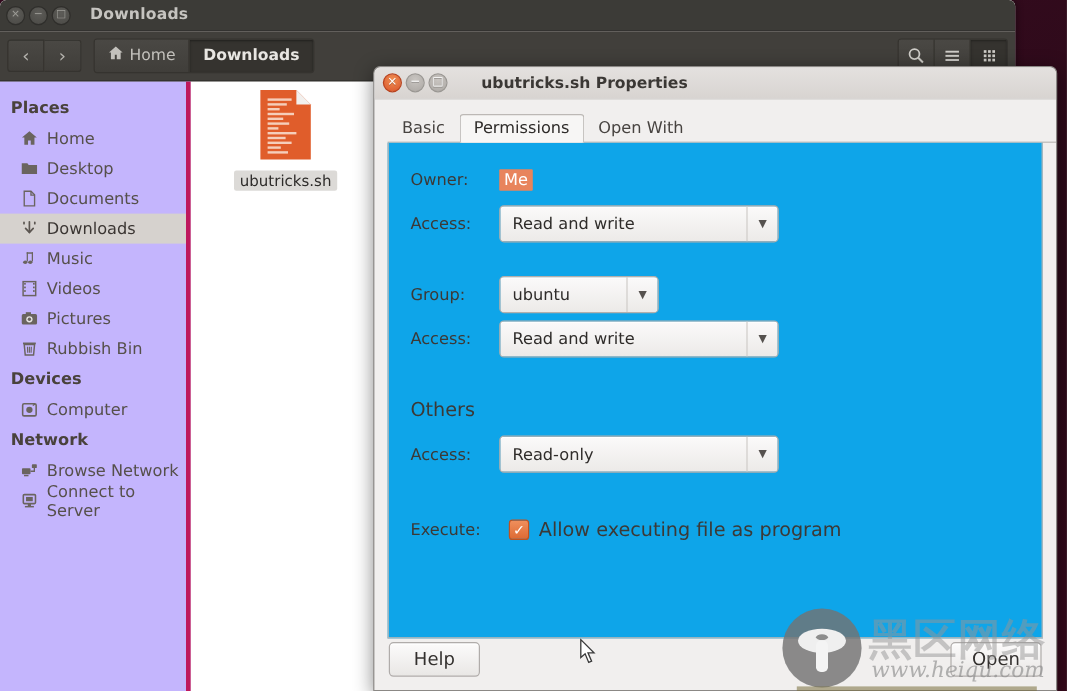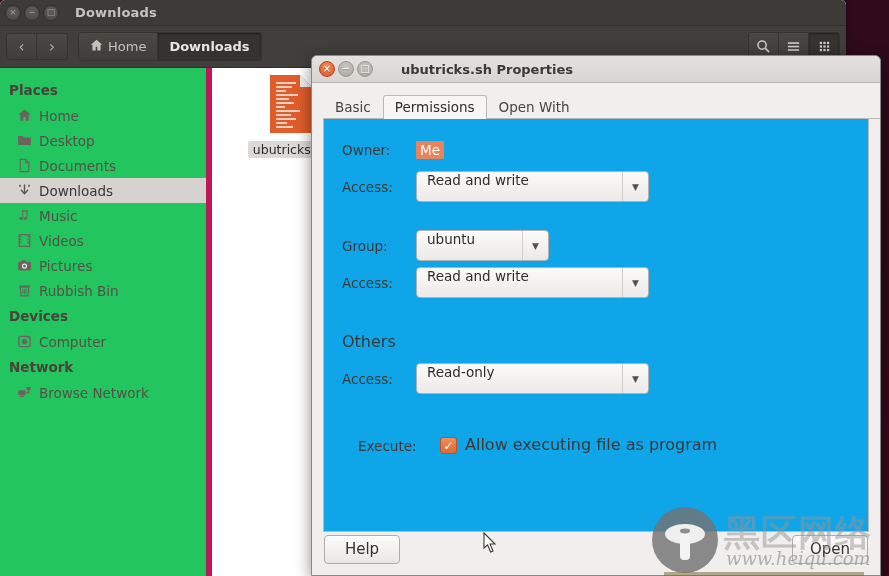--- a/index.html
+++ b/index.html
@@ -83,22 +83,22 @@
     border-right: 1px solid #35332f;
     color: #cfcdc8;
   }
   .tbtn:last-child { border-right: none; }
   .tbtn.pressed { background: #35332f; box-shadow: inset 0 1px 2px rgba(0,0,0,.4); }
 
   .nw-body { display: flex; height: calc(576px - 26px - 42px); }
 
   
   .sidebar {
-    width: 212px; background: #22c55e;
-    border-right: 6px solid #be185d;
+    width: 159px; background: #c4b5fd;
+    border-right: 4px solid #be185d;
     padding-top: 9px; font-size: 13.5px;
     overflow: hidden;
   }
   .sb-head {
     color: #49423c; font-weight: bold; font-size: 13.5px;
     padding: 5px 0 5px 9px;
   }
   .sb-item {
     display: flex; align-items: center; gap: 7px;
     height: 25px; padding-left: 16px;
@@ -172,37 +172,37 @@
     border: 1px solid #bcb8b5; border-top: none;
     padding: 18px 0 0 18px;
   }
   .row { display: flex; align-items: center; height: 25px; margin-bottom: 12px; }
   .rlabel { width: 74px; color: #3c3936; font-size: 13.5px; }
   .ovalue {
     background: #e8845c; color: #ffffff; font-size: 13.5px;
     padding: 1px 4px; border-radius: 1px;
   }
   .combo {
-    height: 31px; display: flex; align-items: flex-start;
+    height: 31px; display: flex; align-items: center;
     background: linear-gradient(#fbfafa,#eceae8);
     border: 1px solid #b3afac; border-radius: 4px;
     box-shadow: inset 0 1px 0 #fff;
     color: #2f2c2a; font-size: 13.5px;
   }
   .combo .ctext { padding: 0 10px; flex: 1; }
   .combo .carrow {
     width: 26px; height: 100%; display: flex;
     align-items: center; justify-content: center;
     border-left: 1px solid #cfccc9; color: #55514e; font-size: 9px;
   }
   .combo.wide { width: 233px; }
   .combo.narrow { width: 133px; }
   .rowgap { height: 22px; }
   .plain { color: #3c3936; font-size: 16px; }
-  .chkrow { display: flex; align-items: flex-end; gap: 8px; margin-left: 16px; }
+  .chkrow { display: flex; align-items: center; gap: 8px; }
   .chk {
     width: 17px; height: 17px; border-radius: 3px;
     background: linear-gradient(#ef8f5c,#dd6a34);
     border: 1px solid #c0521f;
     display: flex; align-items: center; justify-content: center;
     color: #fff; font-size: 12px; line-height: 1;
   }
   .dlg-footer {
     position: absolute; left: 0; right: 0; bottom: 0; height: 52px;
     display: flex; align-items: center; padding: 0 12px;
@@ -438,20 +438,31 @@
       <div class="sb-item">
         <span class="sb-ico">
             <svg width="15" height="15" viewBox="0 0 16 16">
               <rect x="1.4" y="5.5" width="7.6" height="5.4" rx="0.8" fill="#6a645f"></rect>
               <rect x="10.2" y="2" width="4.4" height="3.4" rx="0.6" fill="#6a645f"></rect>
               <path d="M9 8.2h3.4V5.4" stroke="#6a645f" stroke-width="1.2" fill="none"></path>
               <rect x="3.2" y="11.4" width="4" height="1.3" fill="#6a645f"></rect>
             </svg>
           </span>
         <span>Browse Network</span>
+      </div>
+      <div class="sb-item">
+        <span class="sb-ico">
+            <svg width="15" height="15" viewBox="0 0 16 16">
+              <rect x="2.6" y="2.3" width="10.8" height="8" rx="0.9" fill="none" stroke="#6a645f" stroke-width="1.4"></rect>
+              <rect x="5" y="4.4" width="6" height="3.8" fill="#6a645f"></rect>
+              <rect x="6.6" y="10.5" width="2.8" height="2" fill="#6a645f"></rect>
+              <rect x="4" y="12.4" width="8" height="1.3" fill="#6a645f"></rect>
+            </svg>
+          </span>
+        <span>Connect to Server</span>
       </div>
     </div>
 
     <div class="filearea">
       <div class="fileitem">
         <span>
           <svg width="48" height="60" viewBox="0 0 48 60">
             <path d="M3 1h30l12 12v46H3z" fill="#e05d2b"></path>
             <path d="M33 1l12 12H33z" fill="#f2f0ee"></path>
             <g fill="#f7d5c3" opacity="0.95">

